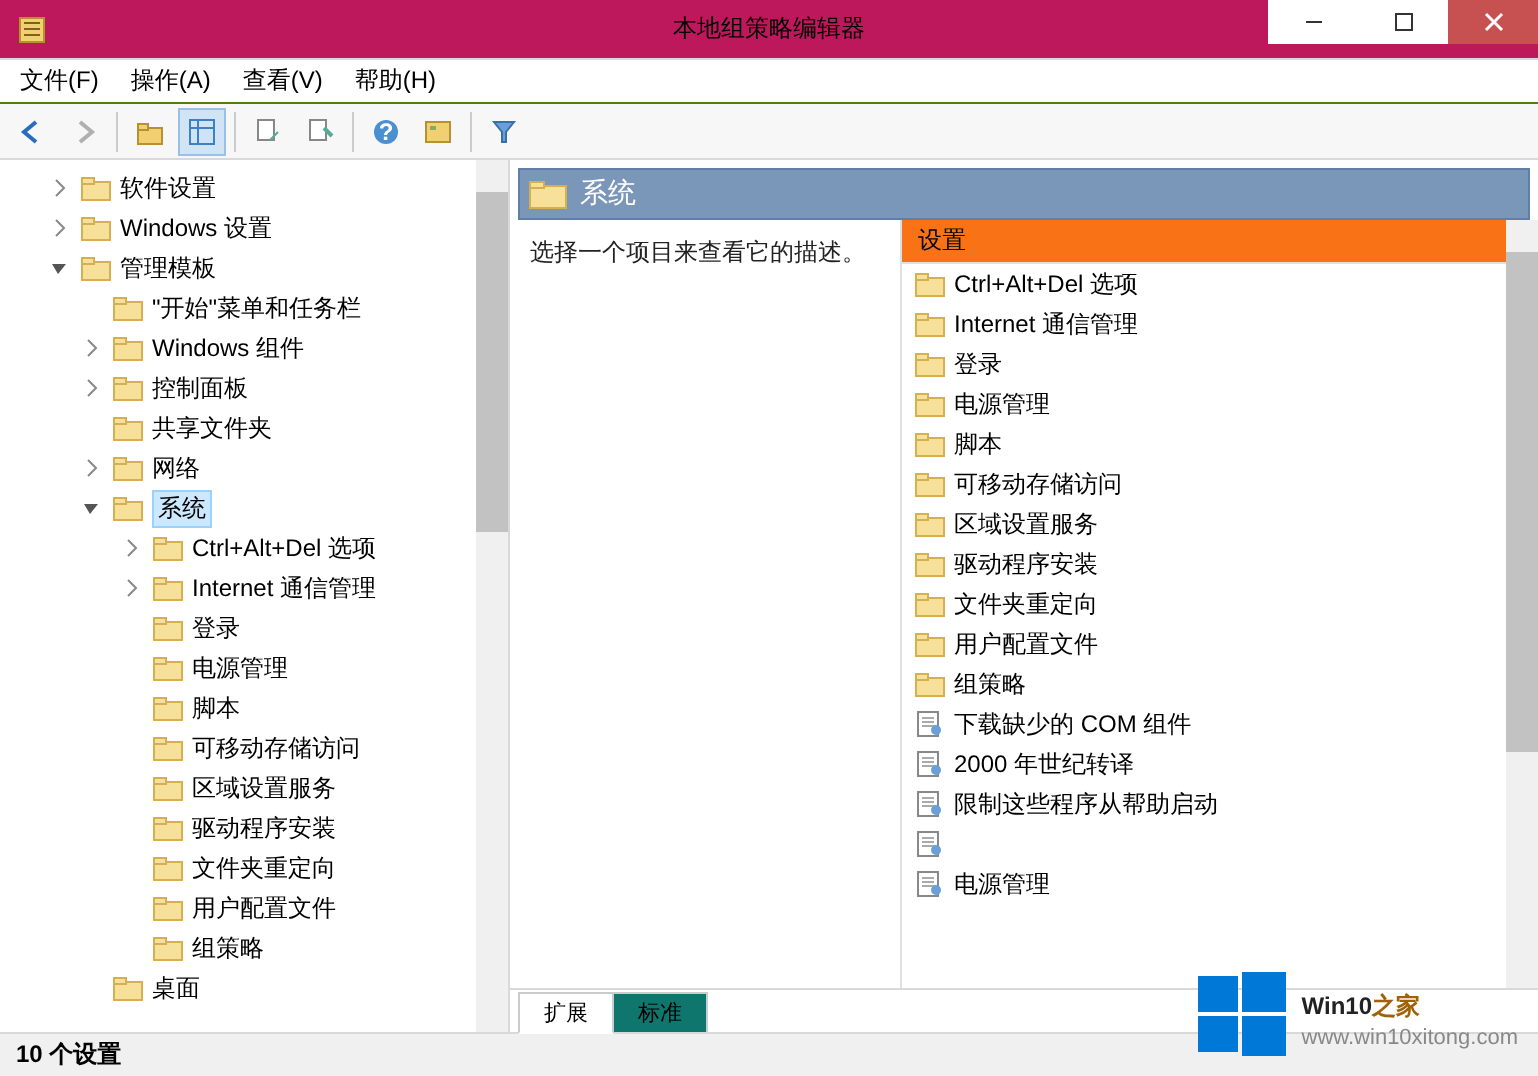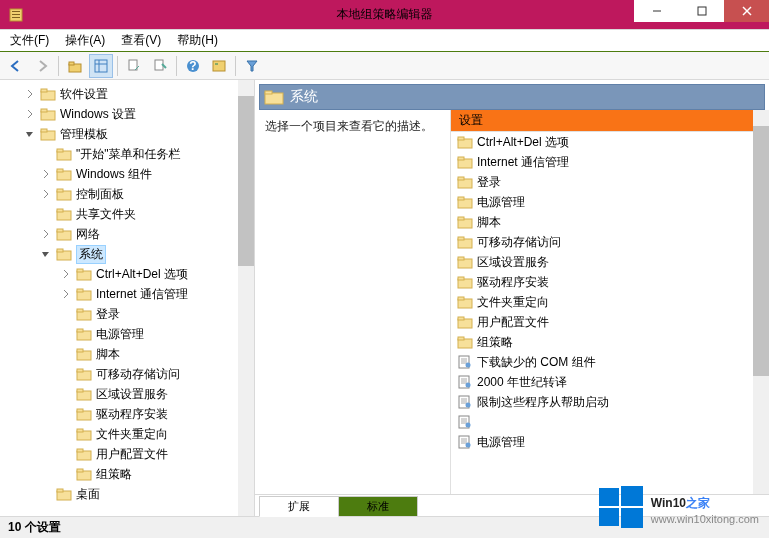--- a/index.html
+++ b/index.html
@@ -40,31 +40,31 @@
 .desc-pane { width: 195px; padding: 8px 10px; color: #222; }
 .list-pane { flex: 1; border-left: 1px solid #e0e0e0; position: relative; overflow: hidden; }
 .list-header { height: 22px; border-bottom: 1px solid #e0e0e0; padding-left: 8px; display: flex; align-items: center; background: #f97316; }
 .list-items { }
 .list-item { height: 20px; display: flex; align-items: center; padding-left: 6px; }
 .list-item .icon { width: 16px; height: 14px; margin-right: 4px; }
 .list-scroll-track { position: absolute; right: 0; top: 0; width: 16px; height: 100%; background: #f0f0f0; }
 .list-scroll-thumb { position: absolute; right: 0; top: 16px; width: 16px; height: 250px; background: #c2c2c2; }
 
 .tabs { height: 22px; border-top: 1px solid #d9d9d9; display: flex; align-items: flex-end; padding-left: 4px; }
-.tab { padding: 2px 28px; border: 1px solid #ccc; border-bottom: none; background: #fff; font-size: 11px; cursor: default; margin-right: -1px; }
+.tab { padding: 2px 12px; border: 1px solid #ccc; border-bottom: none; background: #fff; font-size: 11px; cursor: default; margin-right: -1px; }
 .tab.active { background: #fff; border-bottom: 1px solid #fff; position: relative; top: 1px; }
-.tab.inactive { background: #4d7c0f; margin-top: 44px; }
+.tab.inactive { background: #0f766e; margin-top: 44px; }
 
 .statusbar { height: 22px; border-top: 1px solid #d9d9d9; display: flex; align-items: center; padding: 0 8px; background: #f0f0f0; font-weight: bold; }
 
 .watermark { position: absolute; right: 10px; bottom: 8px; display: flex; align-items: center; gap: 6px; pointer-events: none; }
 .watermark .logo { width: 48px; height: 48px; }
 .watermark .text { }
 .watermark .text .main { font-size: 22px; font-weight: bold; color: #222; }
-.watermark .text .main .accent { color: #3b82f6; }
+.watermark .text .main .accent { color: #a16207; }
 .watermark .text .sub { font-size: 11px; color: #888; }
 
 svg { display: block; }
 </style>
 </head>
 <body>
 
 <div class="titlebar">
   <span class="icon">
     <svg width="16" height="16">

